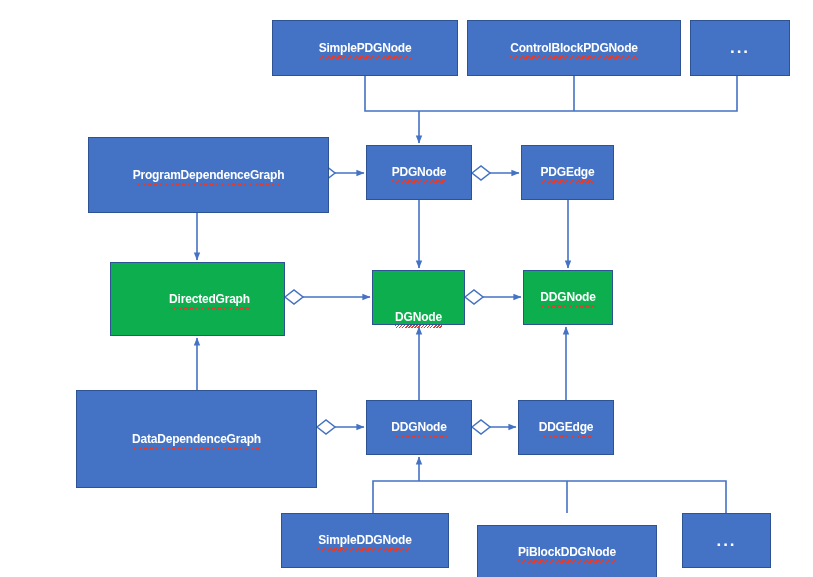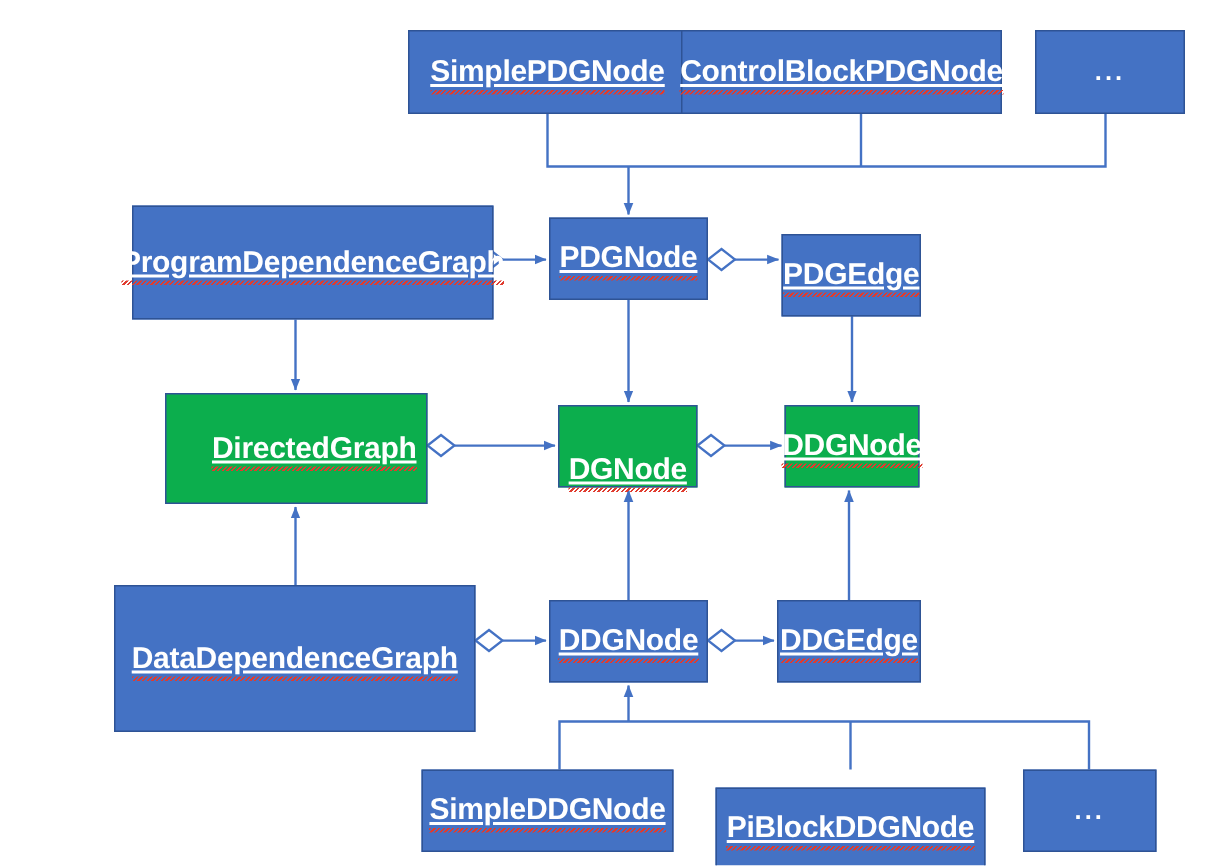--- a/index.html
+++ b/index.html
@@ -33,29 +33,28 @@
     z-index: 5;
   }
   .node.blue {
     background: #4472C4;
   }
   .node.green {
     background: #0CAE4D;
   }
   .node-label {
     color: #ffffff;
-    font-size: 20px;
+    font-size: 12px;
     font-weight: bold;
     letter-spacing: -0.2px;
     text-align: center;
     line-height: 1;
     position: relative;
     white-space: nowrap;
     padding-bottom: 1px;
-    text-decoration: underline;
     text-decoration-color: #ffffff;
     text-underline-offset: 2px;
     text-decoration-thickness: 1.5px;
   }
   
   .node-label.misspelled::after {
     content: "";
     position: absolute;
     left: 0;
     right: 0;
@@ -129,33 +128,33 @@
        DDGEdge --&gt;
       <path d="M472,427 l9,-7 l9,7 l-9,7 z" fill="#ffffff"></path>
       <path d="M490,427 L516,427" marker-end="url(#arrow)"></path>
     </g>
   </svg>
 
   <div id="nodes">
       <div class="node blue" style="left: 272px; top: 20px; width: 186px; height: 56px;">
         <div class="node-label misspelled">SimplePDGNode</div>
       </div>
-      <div class="node blue" style="left: 454px; top: 20px; width: 214px; height: 56px;">
+      <div class="node blue" style="left: 467px; top: 20px; width: 214px; height: 56px;">
         <div class="node-label misspelled">ControlBlockPDGNode</div>
       </div>
       <div class="node blue" style="left: 690px; top: 20px; width: 100px; height: 56px;">
         <div class="node-label plain">...</div>
       </div>
       <div class="node blue" style="left: 88px; top: 137px; width: 241px; height: 76px;">
         <div class="node-label misspelled">ProgramDependenceGraph</div>
       </div>
       <div class="node blue" style="left: 366px; top: 145px; width: 106px; height: 55px;">
         <div class="node-label misspelled">PDGNode</div>
       </div>
-      <div class="node blue" style="left: 521px; top: 145px; width: 93px; height: 55px; margin-top: 11px;">
+      <div class="node blue" style="left: 521px; top: 145px; width: 93px; height: 55px;">
         <div class="node-label misspelled">PDGEdge</div>
       </div>
       <div class="node green" style="left: 110px; top: 262px; width: 175px; height: 74px; padding-left: 24px;">
         <div class="node-label misspelled">DirectedGraph</div>
       </div>
       <div class="node green" style="left: 372px; top: 270px; width: 93px; height: 55px; align-items: flex-end;">
         <div class="node-label misspelled">DGNode</div>
       </div>
       <div class="node green" style="left: 523px; top: 270px; width: 90px; height: 55px;">
         <div class="node-label misspelled">DDGNode</div>

